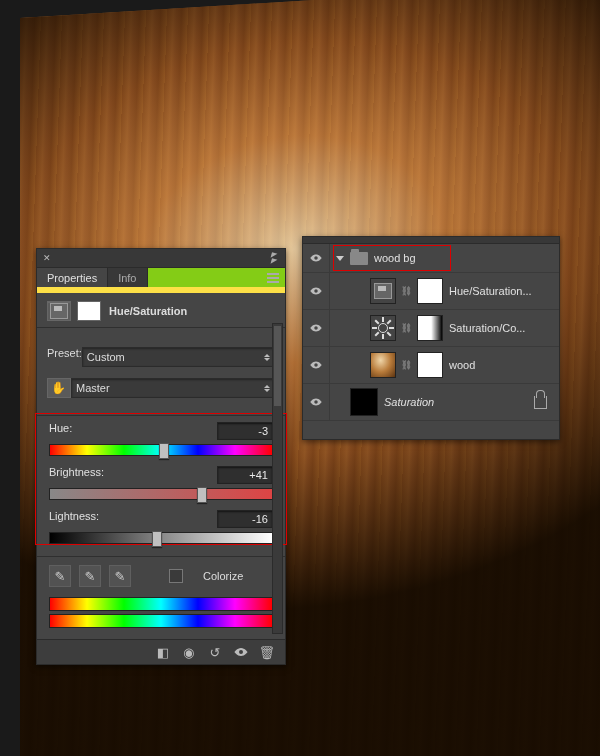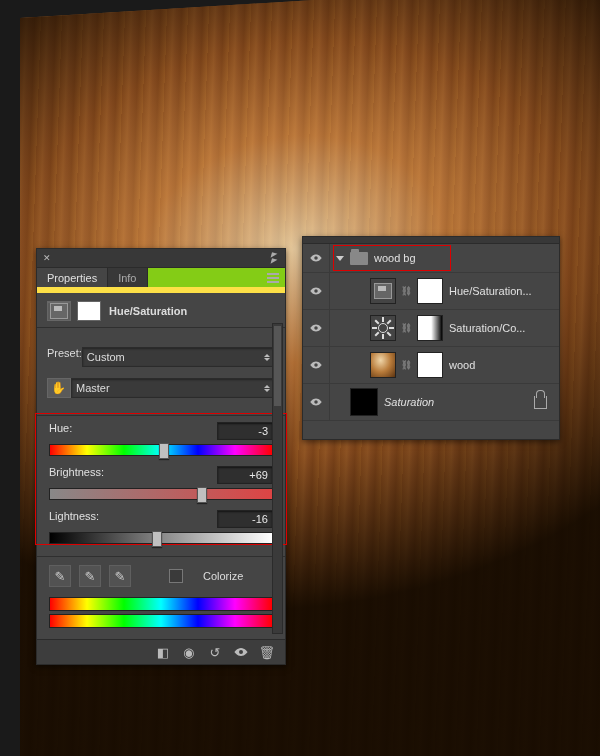--- a/index.html
+++ b/index.html
@@ -149,21 +149,21 @@
         </div>
         <div class="track hue-track">
             <div class="knob" style="left:49%"></div>
           </div>
       </div>
 
       <div class="slrow">
         <div class="slhead">
           <span class="slname">Brightness:</span>
           <div class="slval">
-              <span>+69</span>
+              <span>+41</span>
             </div>
         </div>
         <div class="track sat-track">
             <div class="knob" style="left:66%"></div>
           </div>
       </div>
 
       <div class="slrow" style="margin-bottom:2px">
         <div class="slhead">
           <span class="slname">Lightness:</span>

